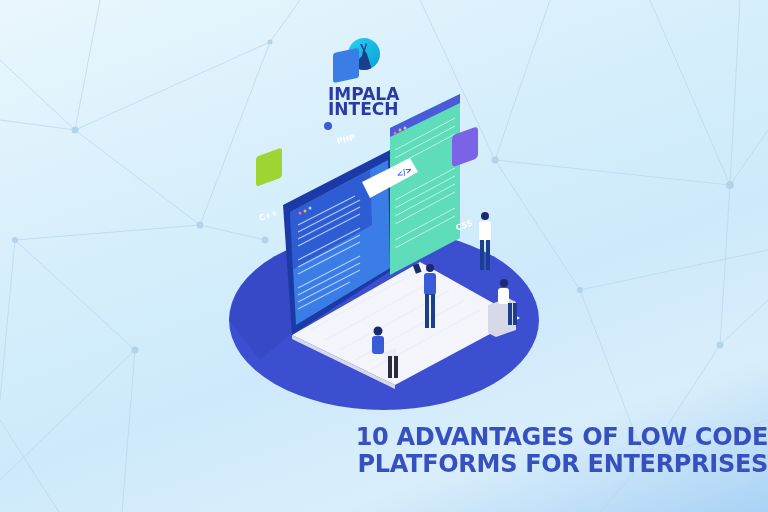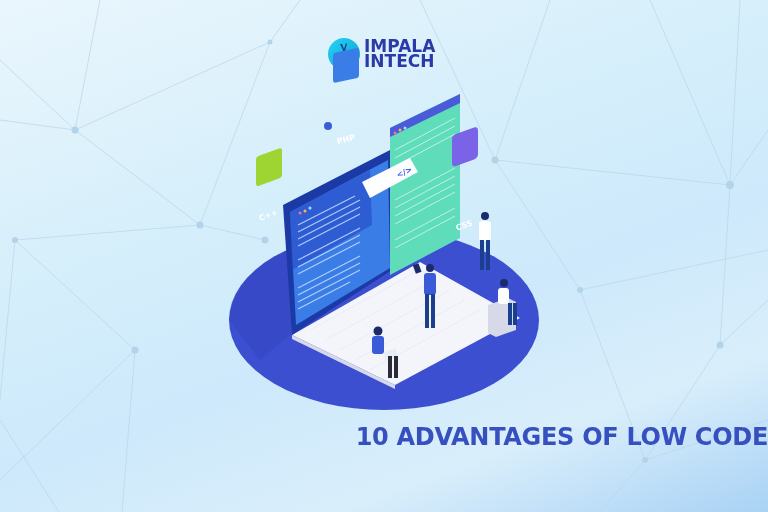--- a/index.html
+++ b/index.html
@@ -1,20 +1,20 @@
 <!DOCTYPE html>
 <html><head>
 <meta charset="utf-8">
 <style>
   html,body{margin:0;padding:0;}
   body{width:768px;height:512px;overflow:hidden;position:relative;
     background:linear-gradient(160deg,#eaf6fd 0%,#d6effb 35%,#cde9fb 60%,#d9eefb 80%,#a9d2f5 100%);
     font-family:"DejaVu Sans",sans-serif;}
   .net{position:absolute;left:0;top:0;width:768px;height:512px;}
-  .logo{position:absolute;left:328px;top:38px;display:flex;align-items:center;gap:4px;}
+  .logo{position:absolute;left:328px;top:38px;display:flex;align-items:center;gap:17px;flex-direction:column;}
   .logo-mark{width:32px;height:32px;border-radius:50%;background:linear-gradient(135deg,#27d3f2,#0a9fd6);position:relative;overflow:hidden;}
   .logo-text{font-family:"DejaVu Sans",sans-serif;font-weight:bold;color:#2c3aa8;font-size:17px;line-height:15px;letter-spacing:0px;}
   .title{position:absolute;left:0;width:768px;top:424px;text-align:right;
     font-family:"DejaVu Sans",sans-serif;font-weight:bold;color:#3750c0;font-size:24px;line-height:27px;letter-spacing:-0.3px;}
   .illus{position:absolute;left:0;top:0;width:768px;height:512px;}
 </style>
 </head>
 <body>
 
 <svg class="net" viewBox="0 0 768 512">
@@ -173,13 +173,14 @@
     <circle cx="378" cy="331" r="4.5" fill="#1b2a6b"></circle>
     <rect x="372" y="336" width="12" height="18" rx="3" fill="#3a5bd8"></rect>
     <polygon points="384,352 396,348 397,356 385,360" fill="#e8ecf7"></polygon>
     <rect x="388" y="356" width="4" height="22" fill="#2b2b3a"></rect>
     <rect x="394" y="356" width="4" height="22" fill="#2b2b3a"></rect>
   </g>
 </svg>
 
 <div class="title">
   <div>10 ADVANTAGES OF LOW CODE</div>
+  <div>PLATFORMS FOR ENTERPRISES</div>
 </div>
 
 </body></html>

